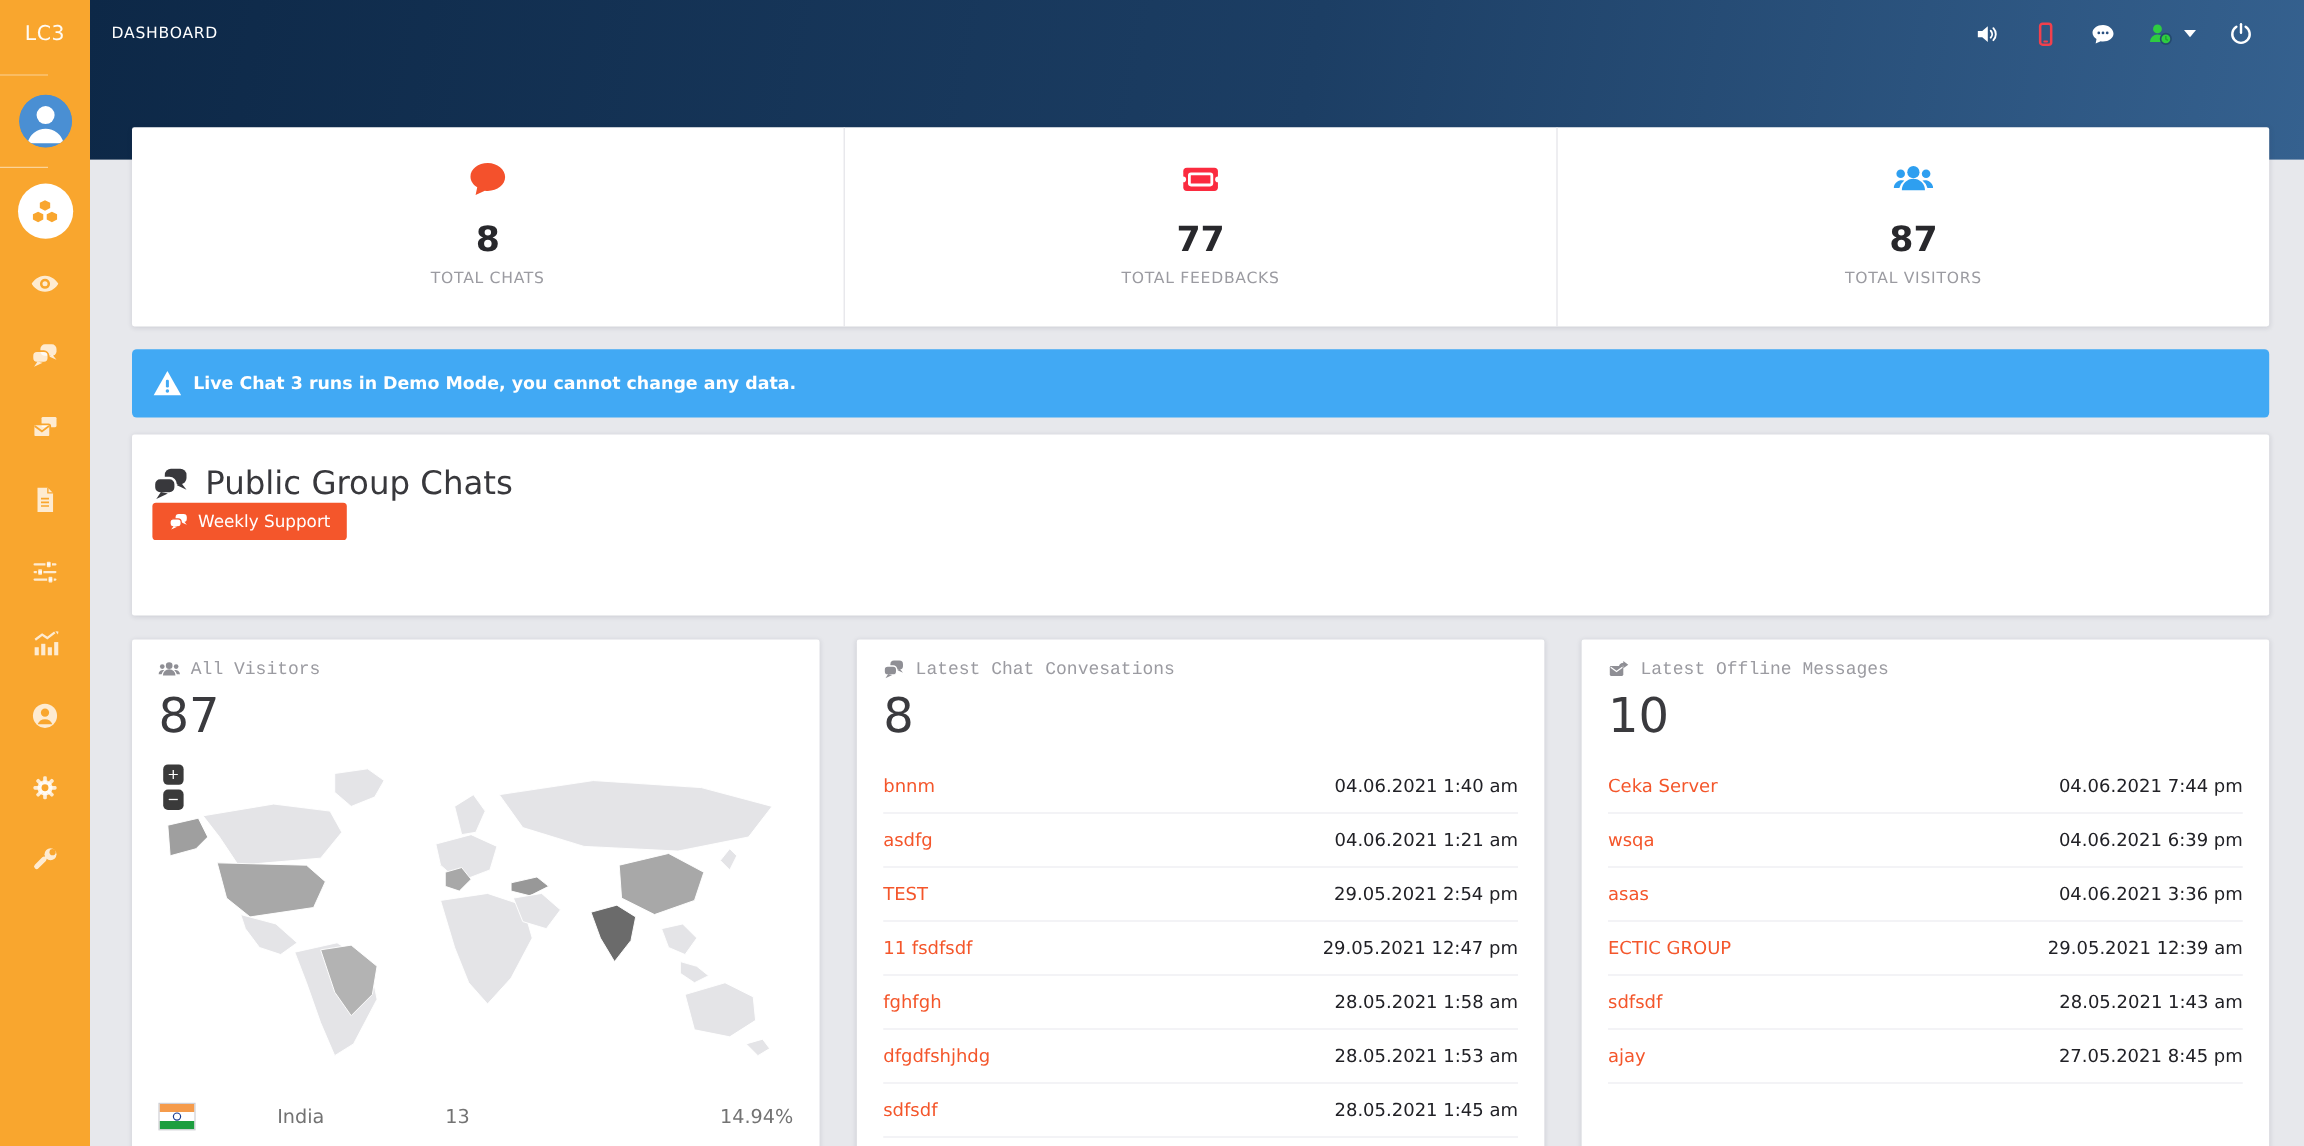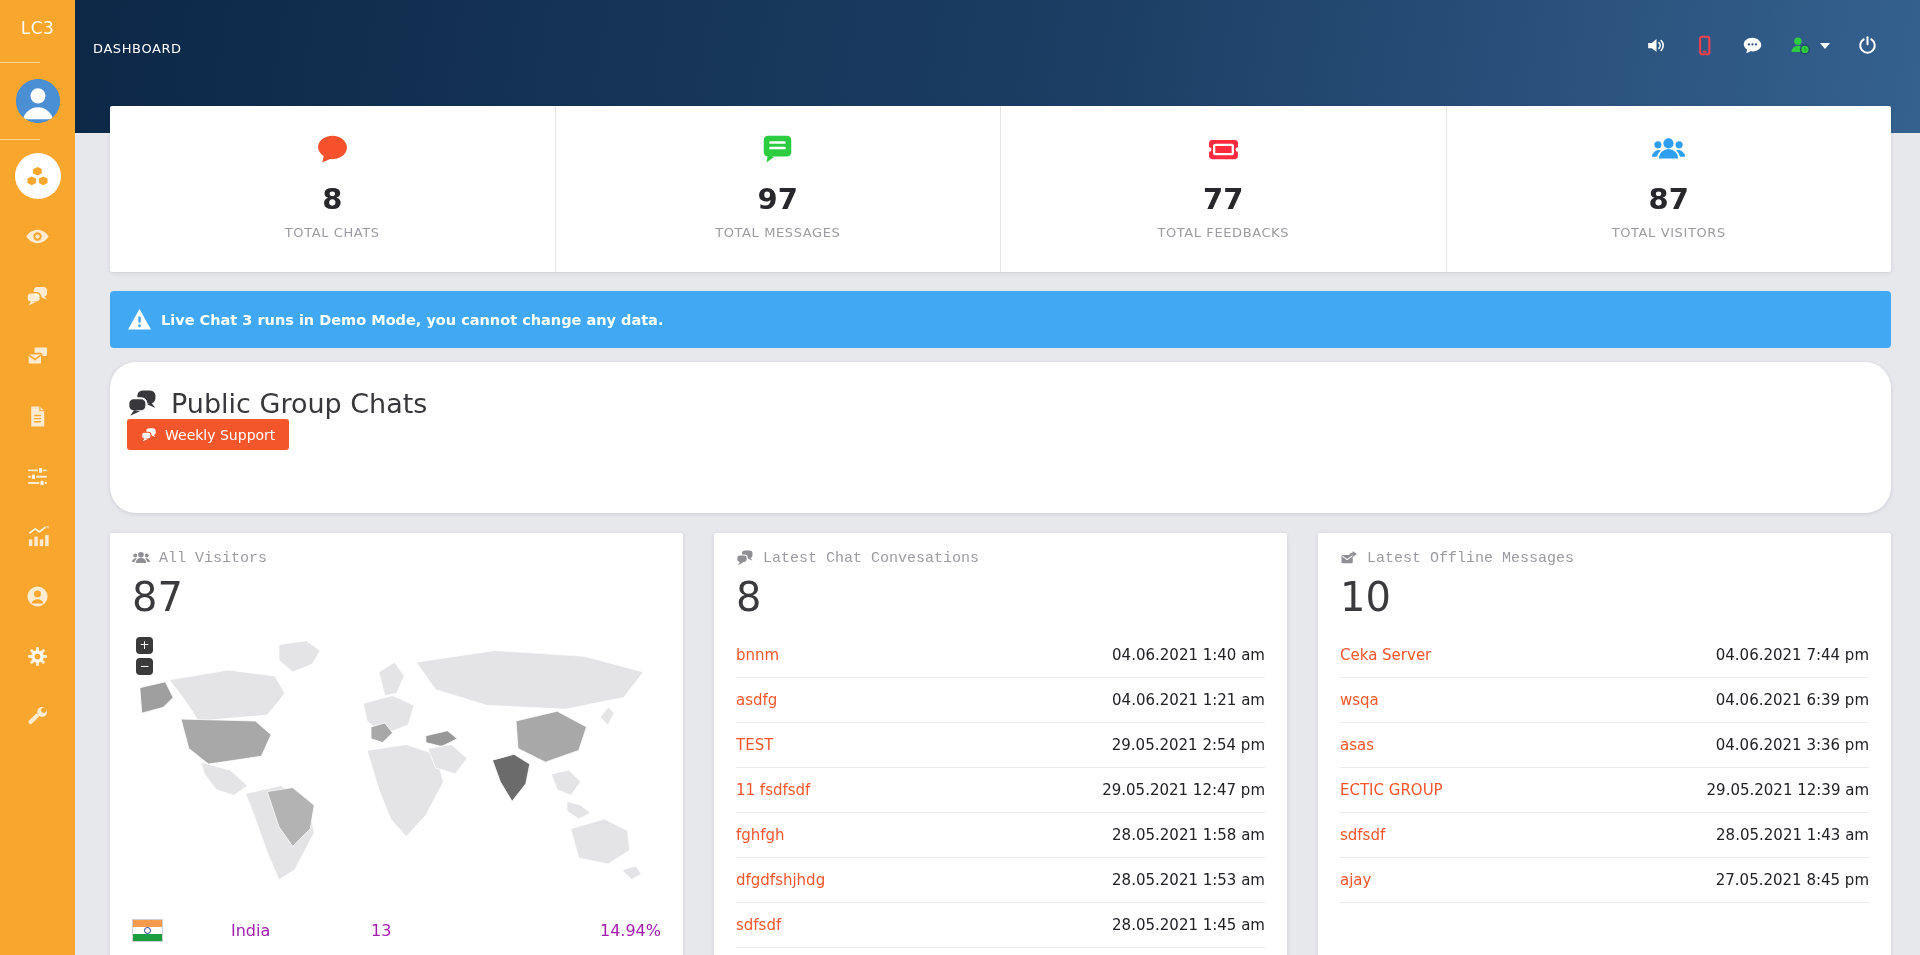--- a/index.html
+++ b/index.html
@@ -12,21 +12,21 @@
   .side-divider { width:40px; border-top:1px solid rgba(255,255,255,.5); margin:6px 0; }
   .avatar-wrap { height:64px; display:flex; align-items:center; justify-content:center; }
   .avatar { width:44px; height:44px; border-radius:50%; overflow:hidden; background:#4a8fd3; }
   .side-item { height:60px; width:75px; display:flex; align-items:center; justify-content:center; cursor:pointer; }
   .side-item svg { width:23px; height:23px; }
   .side-active { width:46px; height:46px; background:#fff; border-radius:50%; display:flex; align-items:center; justify-content:center; }
   .sic { fill:rgba(255,255,255,.78); }
 
   
   .header-bg { position:absolute; left:75px; top:0; width:1845px; height:133px; background:linear-gradient(100deg,#0d2847 0%,#1c3e64 55%,#35618f 100%); }
-  .topbar { height:56px; display:flex; align-items:flex-end; padding:0 42px 0 18px; }
+  .topbar { height:56px; display:flex; align-items:center; padding:0 42px 0 18px; }
   .page-title { color:#fff; font-size:13px; letter-spacing:.6px; font-weight:500; }
   .top-icons { margin-left:auto; display:flex; align-items:center; gap:27px; }
   .tico { width:21px; height:21px; display:block; cursor:pointer; }
   .agent-group { display:flex; align-items:center; gap:9px; cursor:pointer; }
   .caret { width:0; height:0; border-left:5px solid transparent; border-right:5px solid transparent; border-top:6px solid #fff; }
 
   
   .content { position:absolute; left:110px; top:106px; width:1781px; z-index:5; }
   .card { background:#fff; border-radius:2px; box-shadow:0 1px 4px rgba(40,40,60,.13); }
 
@@ -34,42 +34,42 @@
   .stat { flex:1; text-align:center; padding-top:27px; border-right:1px solid #e3e3e8; }
   .stat:last-child { border-right:none; }
   .stat svg { width:33px; height:33px; }
   .stat-value { font-size:29px; font-weight:bold; color:#28282c; margin-top:12px; }
   .stat-label { font-size:13px; color:#9b9ba1; letter-spacing:.6px; margin-top:9px; }
 
   .banner { height:57px; background:#41a9f4; border-radius:4px; display:flex; align-items:center; padding:0 17px; margin-bottom:14px; }
   .banner svg { width:25px; height:25px; }
   .banner-text { color:#fff; font-weight:bold; font-size:14.5px; margin-left:9px; }
 
-  .pgc-card { height:151px; padding:26px 17px; margin-bottom:20px;border-radius:26px; }
+  .pgc-card { height:151px; padding:26px 17px; margin-bottom:20px; }
   .pgc-title { display:flex; align-items:center; gap:13px; font-size:27px; color:#38383c; }
   .pgc-title svg { width:31px; height:31px; }
   .btn-orange { display:inline-flex; align-items:center; gap:8px; background:#f4562b; color:#fff; border:none; border-radius:3px; height:31px; padding:0 14px; font-size:14px; font-family:inherit; cursor:pointer; }
   .btn-orange svg { width:16px; height:16px; }
 
   .panels { display:flex; gap:31px; align-items:flex-start; }
   .panel { flex:1; height:440px; padding:16px 22px 0; }
   .panel-header { display:flex; align-items:center; gap:9px; color:#9b9ba1; font-size:15px;font-family:Liberation Mono, monospace; }
   .panel-header svg { width:18px; height:18px; fill:#8f8f95; }
   .panel-count { font-size:40px; color:#3a3a3e; margin-top:7px; }
 
   .rows { margin-top:13px; }
   .row { display:flex; justify-content:space-between; align-items:center; padding:13px 0; border-bottom:1px solid #ececf0; font-size:15px; }
   .row-name { color:#f4562b; text-decoration:none; cursor:pointer; }
   .row-time { color:#212126; }
 
   .map-wrap { position:relative; margin-top:11px; height:276px; }
   .map-wrap svg.world { width:100%; height:100%; }
   .map-zoom { position:absolute; left:4px; top:6px; display:flex; flex-direction:column; gap:4px; }
   .zbtn { width:17px; height:17px; background:#3a3a3a; color:#fff; border:none; border-radius:4px; font-size:12px; line-height:15px; text-align:center; cursor:pointer; padding:0; font-family:inherit; }
-  .country-row { display:flex; align-items:center; margin-top:12px; font-size:16px; color:#a21caf; }
+  .country-row { display:flex; align-items:center; margin-top:12px; font-size:16px; color:#737373; }
   .flag { width:31px; height:23px; border:1px solid #cfcfd4; position:relative; background:linear-gradient(to bottom,#f59b4b 0 33%,#fff 33% 66%,#1c9e3f 66% 100%); flex:none; }
   .chakra { position:absolute; left:50%; top:50%; width:7px; height:7px; margin:-3.5px 0 0 -3.5px; border:1.4px solid #1a3c8f; border-radius:50%; }
   .country-name { margin-left:68px; flex:1; }
   .country-count { width:180px; }
   .country-pct { width:110px; text-align:right; }
 
   .co { fill:#e4e4e7; stroke:#fff; stroke-width:.8; }
 </style>
 </head>
 <body>
@@ -212,30 +212,20 @@
 
 <div class="content">
 
   <div class="card stats-card">
     <div class="stat">
       <svg viewBox="0 0 24 24">
           <path fill="#f4512c" d="M12 2C6.2 2 1.5 5.7 1.5 10.2c0 2.7 1.6 5 4.1 6.5l-1 4.8 5.6-2.6c.6.1 1.2.1 1.8.1 5.8 0 10.5-3.7 10.5-8.4S17.8 2 12 2z"></path>
         </svg>
       <div class="stat-value">8</div>
       <div class="stat-label">TOTAL CHATS</div>
-    </div>
-    <div class="stat">
-      <svg viewBox="0 0 24 24">
-          <rect x="2" y="2" width="20" height="15" rx="3" fill="#2bcc40"></rect>
-          <path d="M5 16l-1 5.5 5.5-4z" fill="#2bcc40"></path>
-          <rect x="6" y="6" width="12" height="1.9" rx=".9" fill="#fff"></rect>
-          <rect x="6" y="10" width="12" height="1.9" rx=".9" fill="#fff"></rect>
-        </svg>
-      <div class="stat-value">97</div>
-      <div class="stat-label">TOTAL MESSAGES</div>
     </div>
     <div class="stat">
       <svg viewBox="0 0 24 24">
           <rect x="1.5" y="5" width="21" height="14" rx="2.2" fill="#fb2b3f"></rect>
           <rect x="5.2" y="8.6" width="13.6" height="6.8" rx="1" fill="none" stroke="#fff" stroke-width="1.7"></rect>
           <circle cx="1.5" cy="12" r="1.7" fill="#fff"></circle>
           <circle cx="22.5" cy="12" r="1.7" fill="#fff"></circle>
         </svg>
       <div class="stat-value">77</div>
       <div class="stat-label">TOTAL FEEDBACKS</div>

